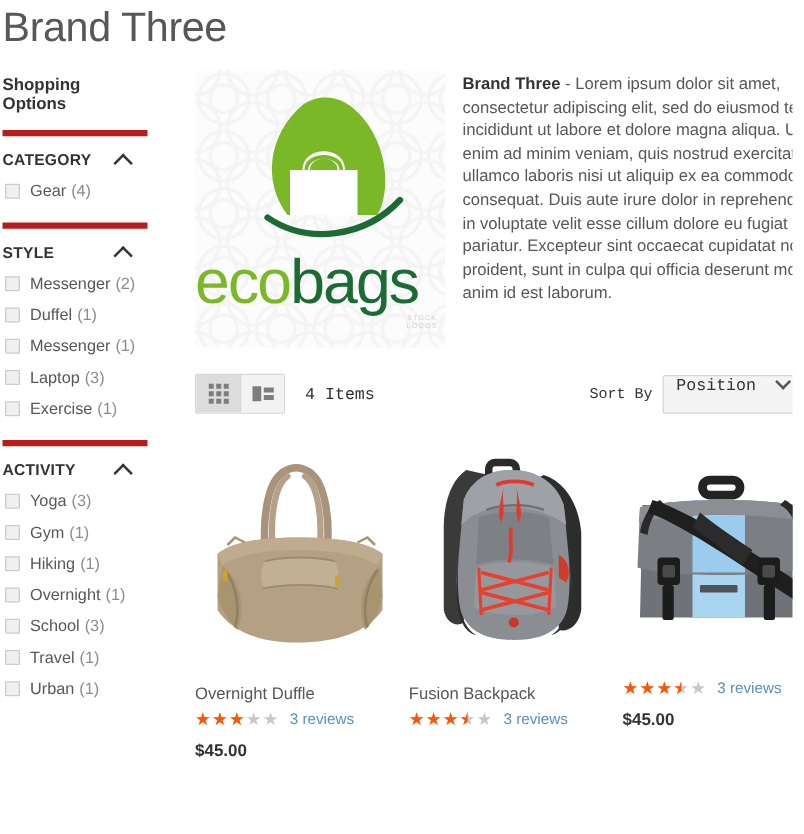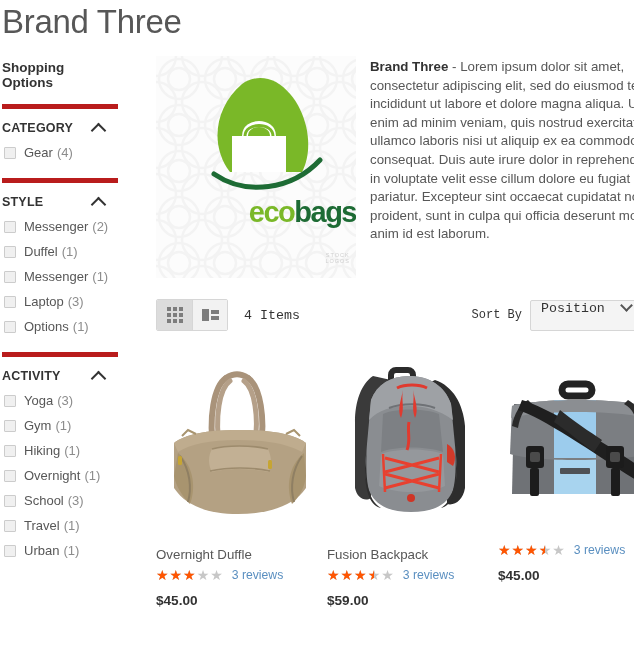--- a/index.html
+++ b/index.html
@@ -81,22 +81,22 @@
   .brand-logo {
     width: 200px; height: 222px; flex: 0 0 200px;
     position: relative;
     background: #fbfbfb;
     overflow: hidden;
   }
   .wm { position: absolute; inset: 0; opacity: 0.5; }
   .brand-logo .mark { position: absolute; left: 28px; top: 18px; width: 145px; height: 120px; }
   .brand-logo .wordmark {
     position: absolute; left: 0; right: 0; top: 140px;
-    text-align: right;
-    font-size: 29px; font-weight: 700; letter-spacing: -1.5px;
+    text-align: left;
+    font-size: 50px; font-weight: 400; letter-spacing: -1.5px;
   }
   .wm-eco { color: #7ab828; }
   .wm-bags { color: #1d6b34; }
   .stocklogo {
     position: absolute; right: 6px; bottom: 14px;
     font-size: 5.5px; line-height: 6px; color: #cfcfcf;
     letter-spacing: 1px; text-align: center;
   }
   .brand-desc {
     flex: 1; padding-left: 14px; padding-top: 2px;
@@ -218,21 +218,21 @@
                 <span class="fi-label">Messenger</span>
                 <span class="fi-count">(1)</span>
               </li>
               <li class="filter-item">
                 <span class="fi-check"></span>
                 <span class="fi-label">Laptop</span>
                 <span class="fi-count">(3)</span>
               </li>
               <li class="filter-item">
                 <span class="fi-check"></span>
-                <span class="fi-label">Options</span>
+                <span class="fi-label">Exercise</span>
                 <span class="fi-count">(1)</span>
               </li>
             </ul>
           </div>
           <div class="filter-block">
             <div class="filter-head">
               <span class="filter-head-label">ACTIVITY</span>
               <span class="chevron"></span>
             </div>
             <ul class="filter-items">
@@ -407,21 +407,20 @@
                 <path d="M58 110 L 112 124 M 58 124 L 112 110 M 58 126 L 112 140 M 58 140 L 112 126" stroke="#e8402f" stroke-width="3" fill="none"></path>
                 <path d="M56 106 L 58 144 M 114 106 L 112 144" stroke="#e8402f" stroke-width="2.5" fill="none"></path>
                 <circle cx="84" cy="150" r="4" fill="#cf3526"></circle>
                 <path d="M120 96 C 128 100, 130 110, 126 118 L 120 114 Z" fill="#d23a2a"></path>
               </svg></div>
             <div class="p-name">Fusion Backpack</div>
             <div class="p-rating">
               <span class="stars"><span class="bg">★★★★★</span><span class="fg" style="width: 70%;">★★★★★</span></span>
               <a class="reviews">3 reviews</a>
             </div>
-            <div class="p-price">$59.00</div>
           </div>
           <div class="product">
             <div class="p-img"><svg viewBox="0 0 171 190" width="171" height="190">
                 <rect x="64" y="36" width="30" height="12" rx="6" fill="none" stroke="#232323" stroke-width="7"></rect>
                 <path d="M16 56 L 142 56 L 146 146 L 14 146 Z" fill="#6f7276"></path>
                 <rect x="56" y="56" width="42" height="90" fill="#a8d4ef"></rect>
                 <path d="M14 58 C 40 50, 120 50, 146 58 L 150 106 C 120 114, 38 114, 12 106 Z" fill="#7b7e82"></path>
                 <rect x="56" y="52" width="42" height="58" fill="#9ccced"></rect>
                 <path d="M14 58 C 40 50, 120 50, 146 58 L 147 70 C 120 62, 40 62, 13 70 Z" fill="#8b8e92"></path>
                 <path d="M30 52 C 22 56, 16 66, 14 78 L 20 80 C 22 68, 26 60, 34 56 Z" fill="#2a2a2a"></path>

